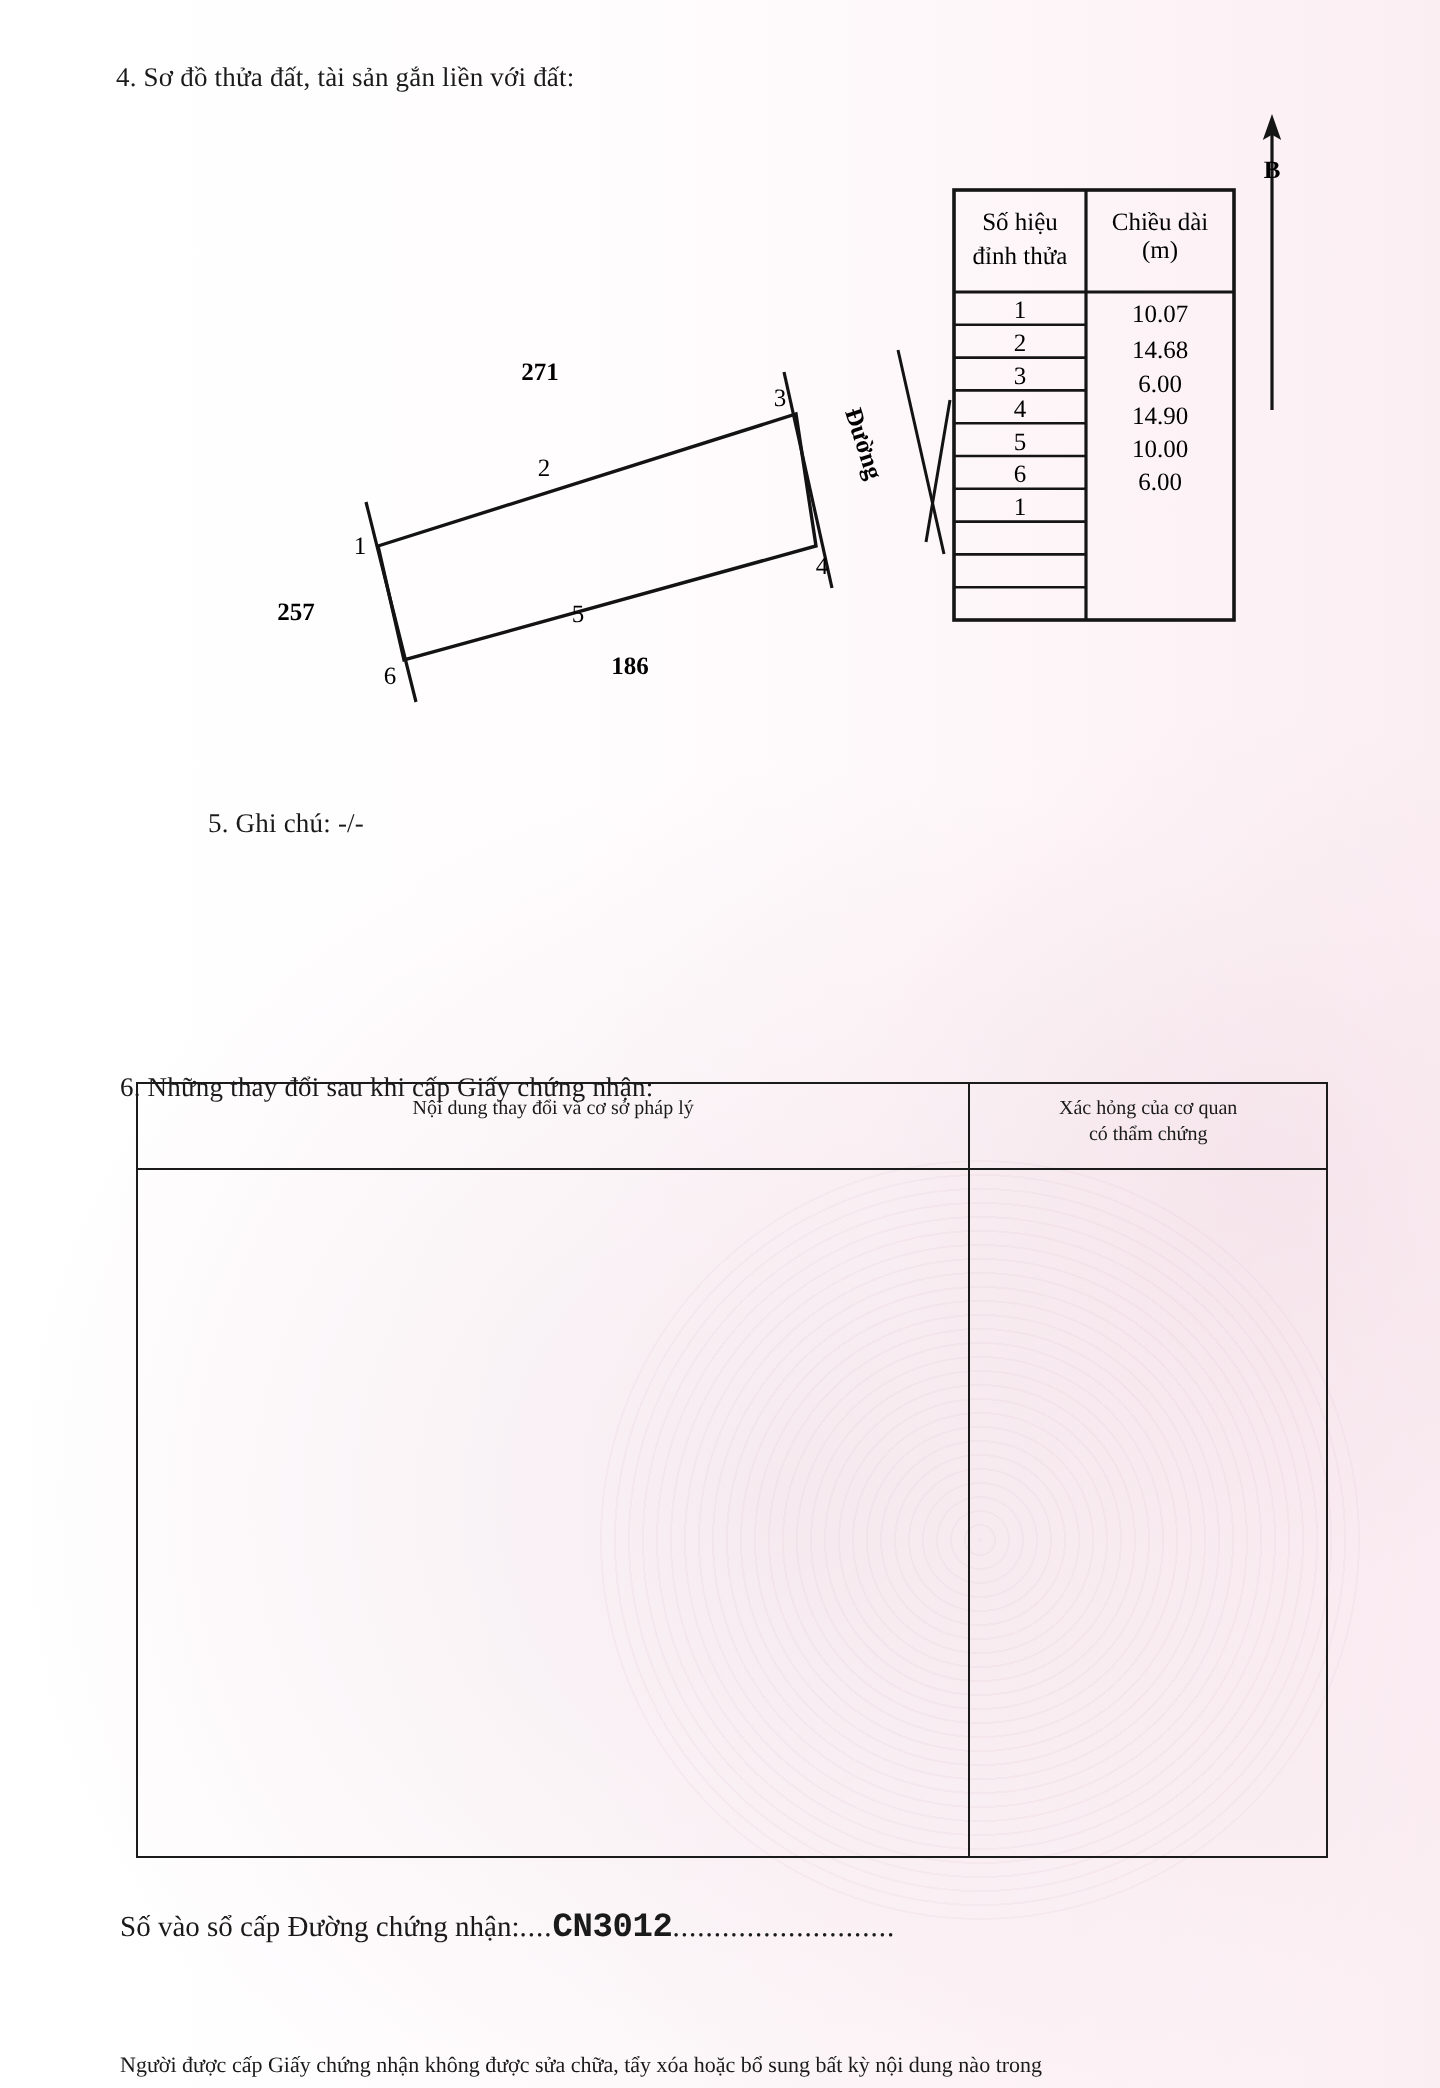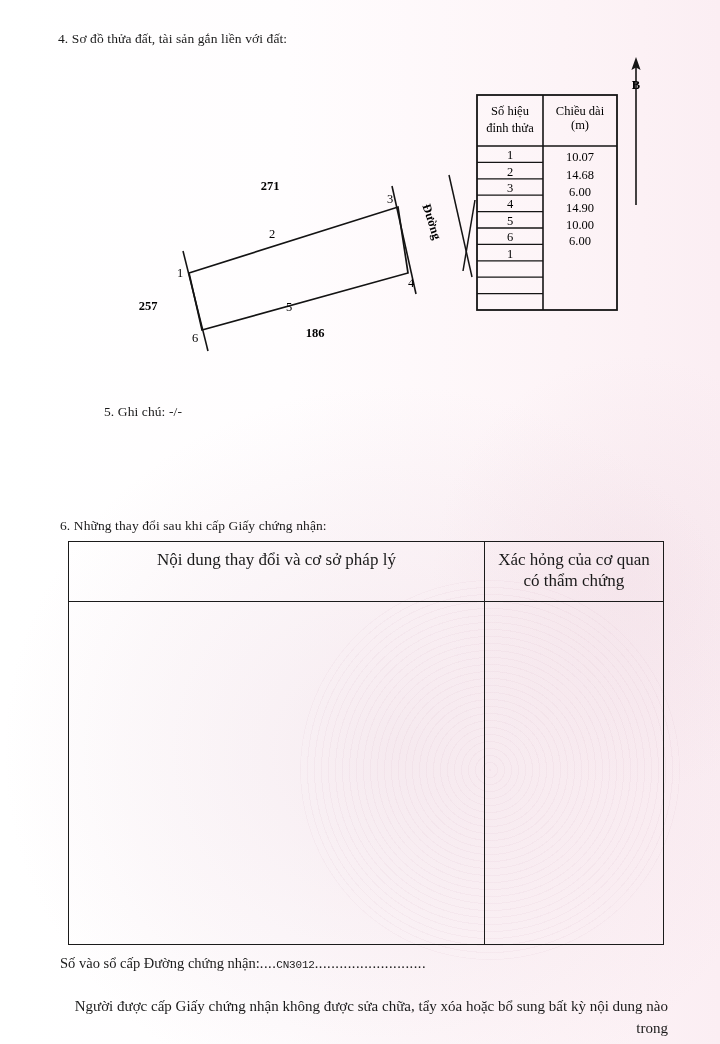--- a/index.html
+++ b/index.html
@@ -58,67 +58,68 @@
     position: absolute;
     left: 40px; top: 55px;
     width: 660px; height: 340px;
   }
   #diagram-svg { display: block; }
 
   
   #section5-title { position: absolute; left: 60px; top: 404px; margin-left: 44px; }
 
   
-  #section6-title { position: absolute; left: 60px; top: 518px; }
+  #section6-title { position: absolute; left: 60px; top: 536px; }
 
   #changes-table {
     position: absolute;
     left: 68px; top: 541px;
     width: 596px; height: 388px;
     border: 1.6px solid #1b1b1b;
     border-collapse: collapse;
     background: transparent;
   }
   #changes-table td {
     border: 1.2px solid #1b1b1b;
     vertical-align: top;
     background: transparent;
   }
   .th-cell {
     text-align: center;
-    font-size: 17px;
+    font-size: 10px;
     padding: 7px 4px 9px;
     line-height: 1.25;
     height: 26px;
   }
   .body-cell { height: 340px; }
   .col-left { width: 421px; }
   .col-right { width: 175px; }
 
   
   #book-number-line {
     position: absolute;
     left: 60px; top: 955px;
     font-size: 14.5px;
     white-space: nowrap;
   }
   #book-number-value {
     font-family: "Liberation Mono", "DejaVu Sans Mono", monospace;
+    font-size: 17px;
+    letter-spacing: -0.2px;
+    font-weight: bold;
+  }
+  .dots { letter-spacing: .5px; }
+
+  #footer-note {
+    position: absolute;
+    left: 60px; top: 1026px;
+    width: 608px;
     font-size: 11px;
-    letter-spacing: -0.2px;
-  }
-  .dots { letter-spacing: .5px; }
-
-  #footer-note {
-    position: absolute;
-    left: 60px; top: 996px;
-    width: 608px;
-    font-size: 15px;
     line-height: 1.45;
-    text-align: right;
+    text-align: left;
   }
 
   
   .vtxt {
     font-size: 12.5px;
     text-anchor: middle;
     font-family: "Liberation Serif", serif;
   }
   .vtxt-b { font-weight: bold; }
 </style>

